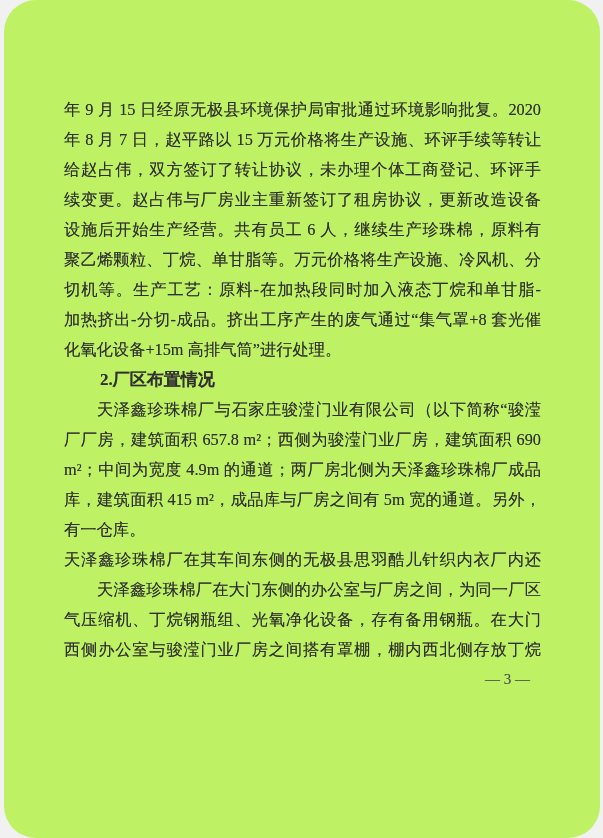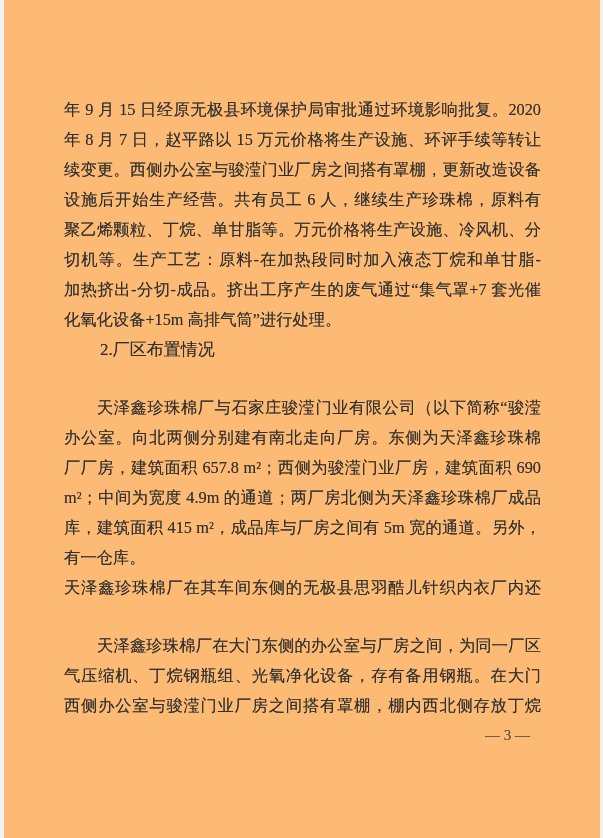--- a/index.html
+++ b/index.html
@@ -9,79 +9,79 @@
     height: 838px;
     background: #f1f1f1;
     overflow: hidden;
   }
   .page {
     position: absolute;
     left: 4px;
     right: 3px;
     top: 0;
     bottom: 0;
-    background: #fdba74;
+    background: #bef264;
     font-family: "Liberation Serif", "DejaVu Serif", serif;
+    border-radius: 32px;
   }
   .content {
     padding: 95px 59px 0 60px;
   }
   .line {
     height: 30px;
     line-height: 30px;
     font-size: 16.3px;
     color: #303030;
     text-align: justify;
     text-align-last: justify;
     text-justify: inter-character;
     white-space: nowrap;
     text-shadow: 0 0 0.5px rgba(40,40,40,0.55);
   }
   .line.end {
     text-align: center;
     text-align-last: left;
   }
   .line.heading {
-    font-weight: normal;
+    font-weight: bold;
     font-size: 17px;
     text-align: left;
     text-align-last: left;
     padding-left: 36px;
   }
   .line.indent {
     padding-left: 33px;
-    margin-top: 28px;
   }
   .footer {
     margin-top: 3px;
     padding-right: 70px;
     text-align: right;
     font-size: 15px;
     line-height: 22px;
     color: #4f4f4f;
     font-family: "Liberation Serif", "DejaVu Serif", serif;
     text-shadow: 0 0 0.5px rgba(60,60,60,0.5);
   }
 </style>
 </head>
 <body>
 
 <div class="page">
   <div class="content" id="content">
       <div class="line full">年 9 月 15 日经原无极县环境保护局审批通过环境影响批复。2020</div>
       <div class="line full">年 8 月 7 日，赵平路以 15 万元价格将生产设施、环评手续等转让</div>
-      <div class="line full">续变更。西侧办公室与骏滢门业厂房之间搭有罩棚，更新改造设备</div>
+      <div class="line full">给赵占伟，双方签订了转让协议，未办理个体工商登记、环评手</div>
+      <div class="line full">续变更。赵占伟与厂房业主重新签订了租房协议，更新改造设备</div>
       <div class="line full">设施后开始生产经营。共有员工 6 人，继续生产珍珠棉，原料有</div>
       <div class="line full">聚乙烯颗粒、丁烷、单甘脂等。万元价格将生产设施、冷风机、分</div>
       <div class="line full">切机等。生产工艺：原料-在加热段同时加入液态丁烷和单甘脂-</div>
-      <div class="line full">加热挤出-分切-成品。挤出工序产生的废气通过“集气罩+7 套光催</div>
+      <div class="line full">加热挤出-分切-成品。挤出工序产生的废气通过“集气罩+8 套光催</div>
       <div class="line end">化氧化设备+15m 高排气筒”进行处理。</div>
       <div class="line heading">2.厂区布置情况</div>
       <div class="line indent">天泽鑫珍珠棉厂与石家庄骏滢门业有限公司（以下简称“骏滢</div>
-      <div class="line full">办公室。向北两侧分别建有南北走向厂房。东侧为天泽鑫珍珠棉</div>
       <div class="line full">厂厂房，建筑面积 657.8 m²；西侧为骏滢门业厂房，建筑面积 690</div>
       <div class="line full">m²；中间为宽度 4.9m 的通道；两厂房北侧为天泽鑫珍珠棉厂成品</div>
       <div class="line full">库，建筑面积 415 m²，成品库与厂房之间有 5m 宽的通道。另外，</div>
       <div class="line end">有一仓库。</div>
       <div class="line full">天泽鑫珍珠棉厂在其车间东侧的无极县思羽酷儿针织内衣厂内还</div>
       <div class="line indent">天泽鑫珍珠棉厂在大门东侧的办公室与厂房之间，为同一厂区</div>
       <div class="line full">气压缩机、丁烷钢瓶组、光氧净化设备，存有备用钢瓶。在大门</div>
       <div class="line full">西侧办公室与骏滢门业厂房之间搭有罩棚，棚内西北侧存放丁烷</div>
     </div>
   <div class="footer">— 3 —</div>

